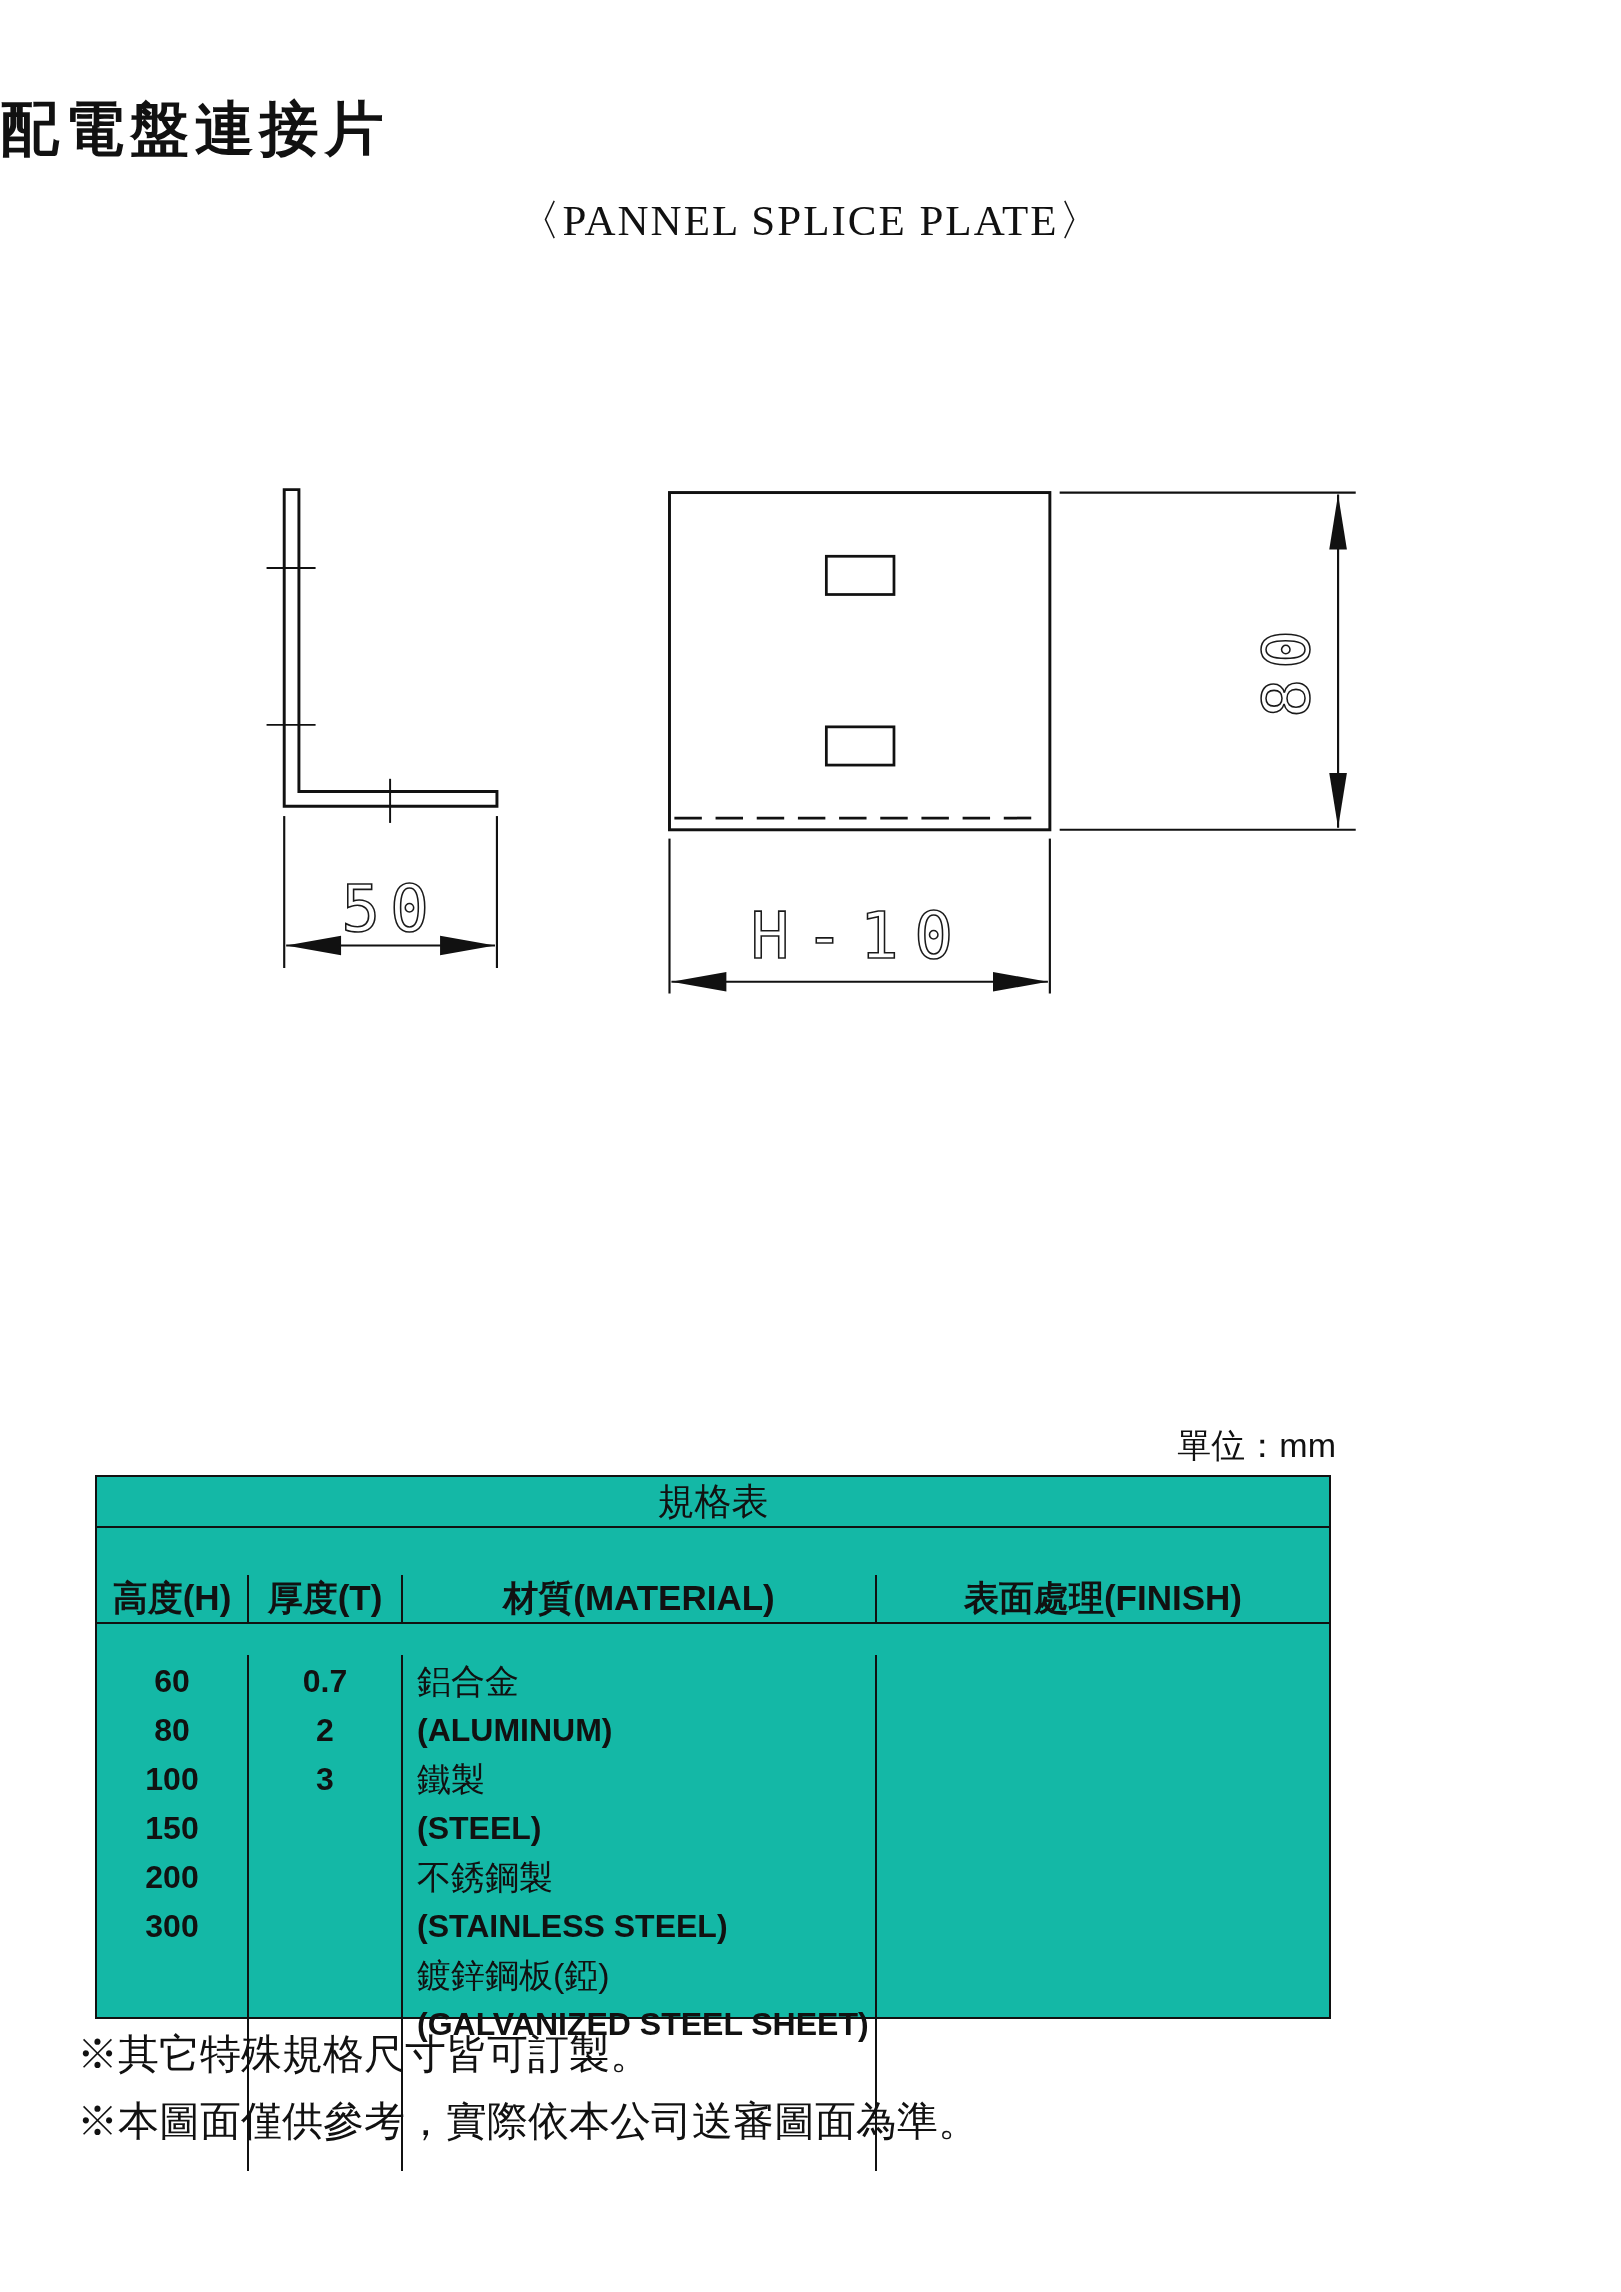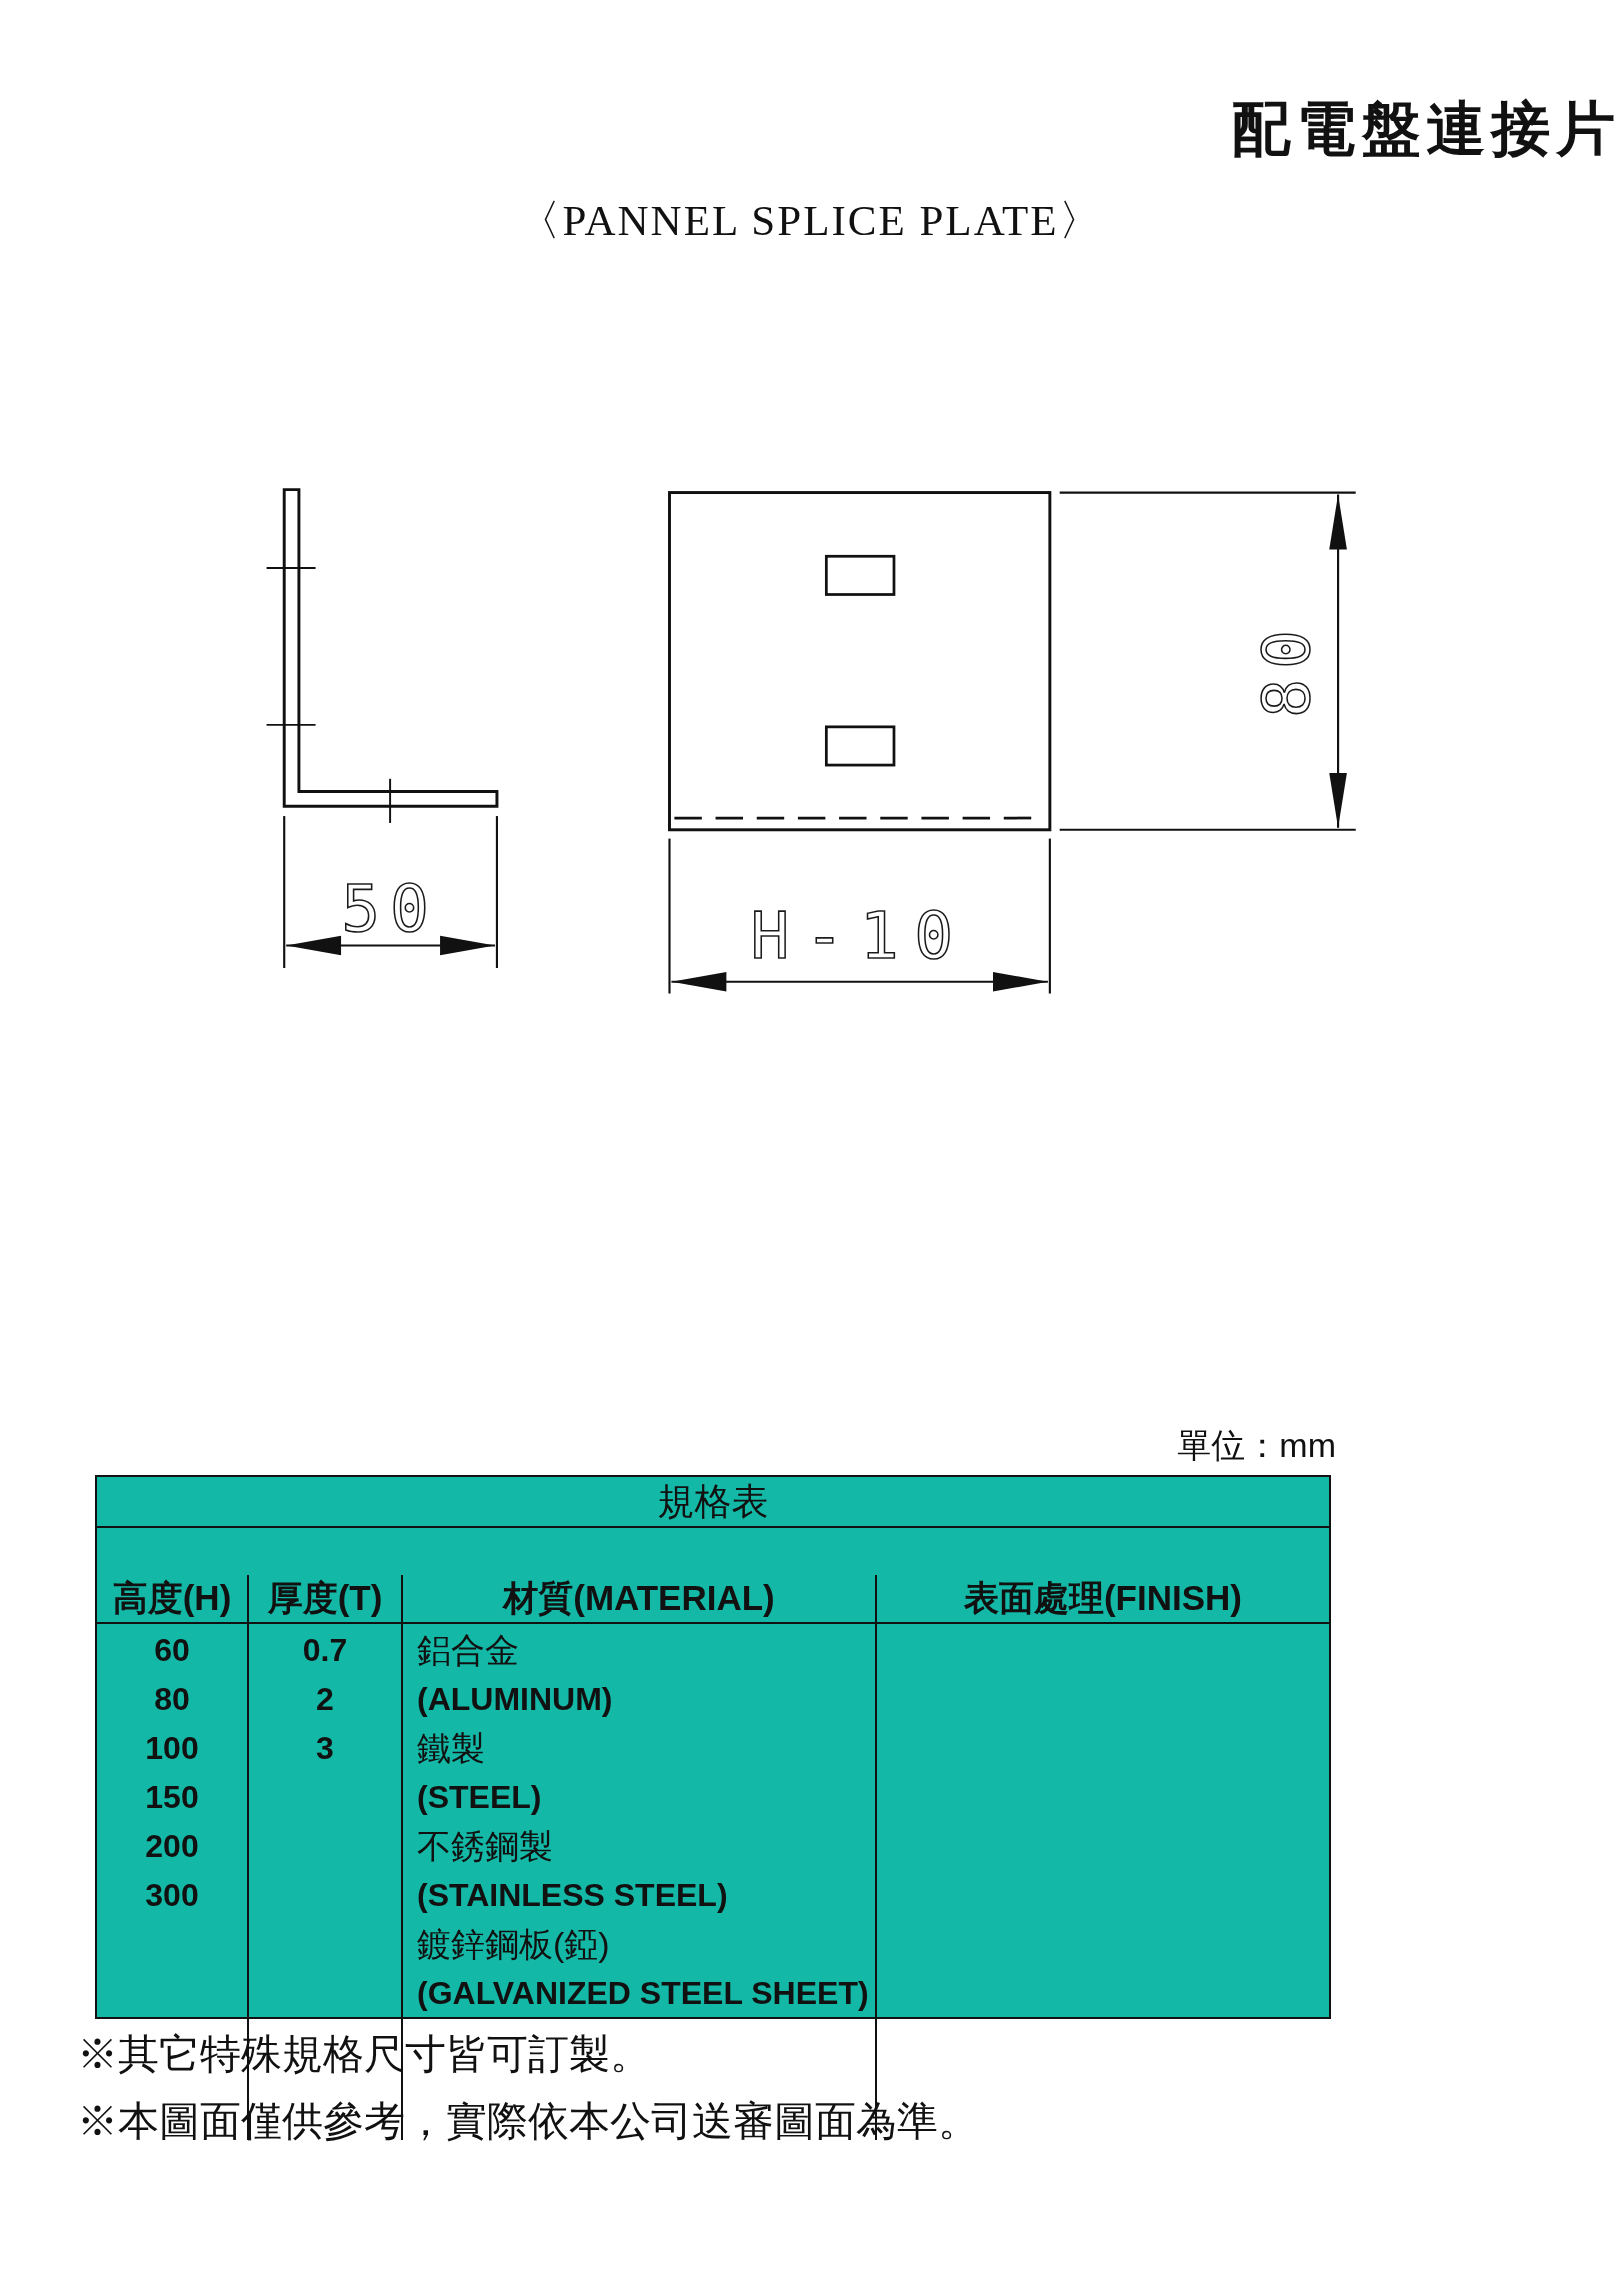--- a/index.html
+++ b/index.html
@@ -4,21 +4,21 @@
 <style>
   html,body { margin:0; padding:0; background:#e8e8e8; }
   .page {
     position:relative; width:1621px; height:2293px; margin:0 auto;
     background:#ffffff; color:#111;
     font-family:"Liberation Sans", sans-serif;
     overflow:hidden;
   }
   .doc-title {
     position:absolute; left:0; top:90px; width:1621px;
-    text-align:right; font-family:"Liberation Serif", serif;
+    text-align:left; font-family:"Liberation Serif", serif;
     font-size:59px; font-weight:700; letter-spacing:5.9px;
   }
   .doc-subtitle {
     position:absolute; left:0; top:192px; width:1621px;
     text-align:center; font-family:"Liberation Serif", serif;
     font-size:43px; font-weight:400; letter-spacing:2px;
   }
   .drawing-svg { position:absolute; left:245px; top:470px; }
   .dim-text {
     font-family:"DejaVu Sans Mono", monospace;
@@ -41,21 +41,21 @@
   .spec-header-row { display:flex; height:49px; border-bottom:2.9px solid #111; box-sizing:border-box;margin-top:47px; }
   .spec-header-row .cell {
     display:flex; align-items:center; justify-content:center;
     font-size:35px; font-weight:700; box-sizing:border-box;
   }
   .c1 { width:152px; }
   .c2 { width:154px; }
   .c3 { width:474px; }
   .c4 { flex:1; }
   .vline { border-right:2.9px solid #111; }
-  .spec-body { display:flex; height:516px; }
+  .spec-body { display:flex; height:516px;margin-top:31px; }
   .spec-body .col { box-sizing:border-box; padding-top:2px; }
   .line { height:49px; line-height:49px; white-space:nowrap; overflow:visible; }
   .col-center .line { text-align:center; }
   .col-left .line { text-align:left; padding-left:14px; }
   .num { font-size:32px; font-weight:700; }
   .cjk { font-size:34px; font-weight:400; }
   .eng { font-size:32px; font-weight:700; }
   .footnote {
     position:absolute; left:77px; width:1372px;
     font-family:"Liberation Serif", serif;

